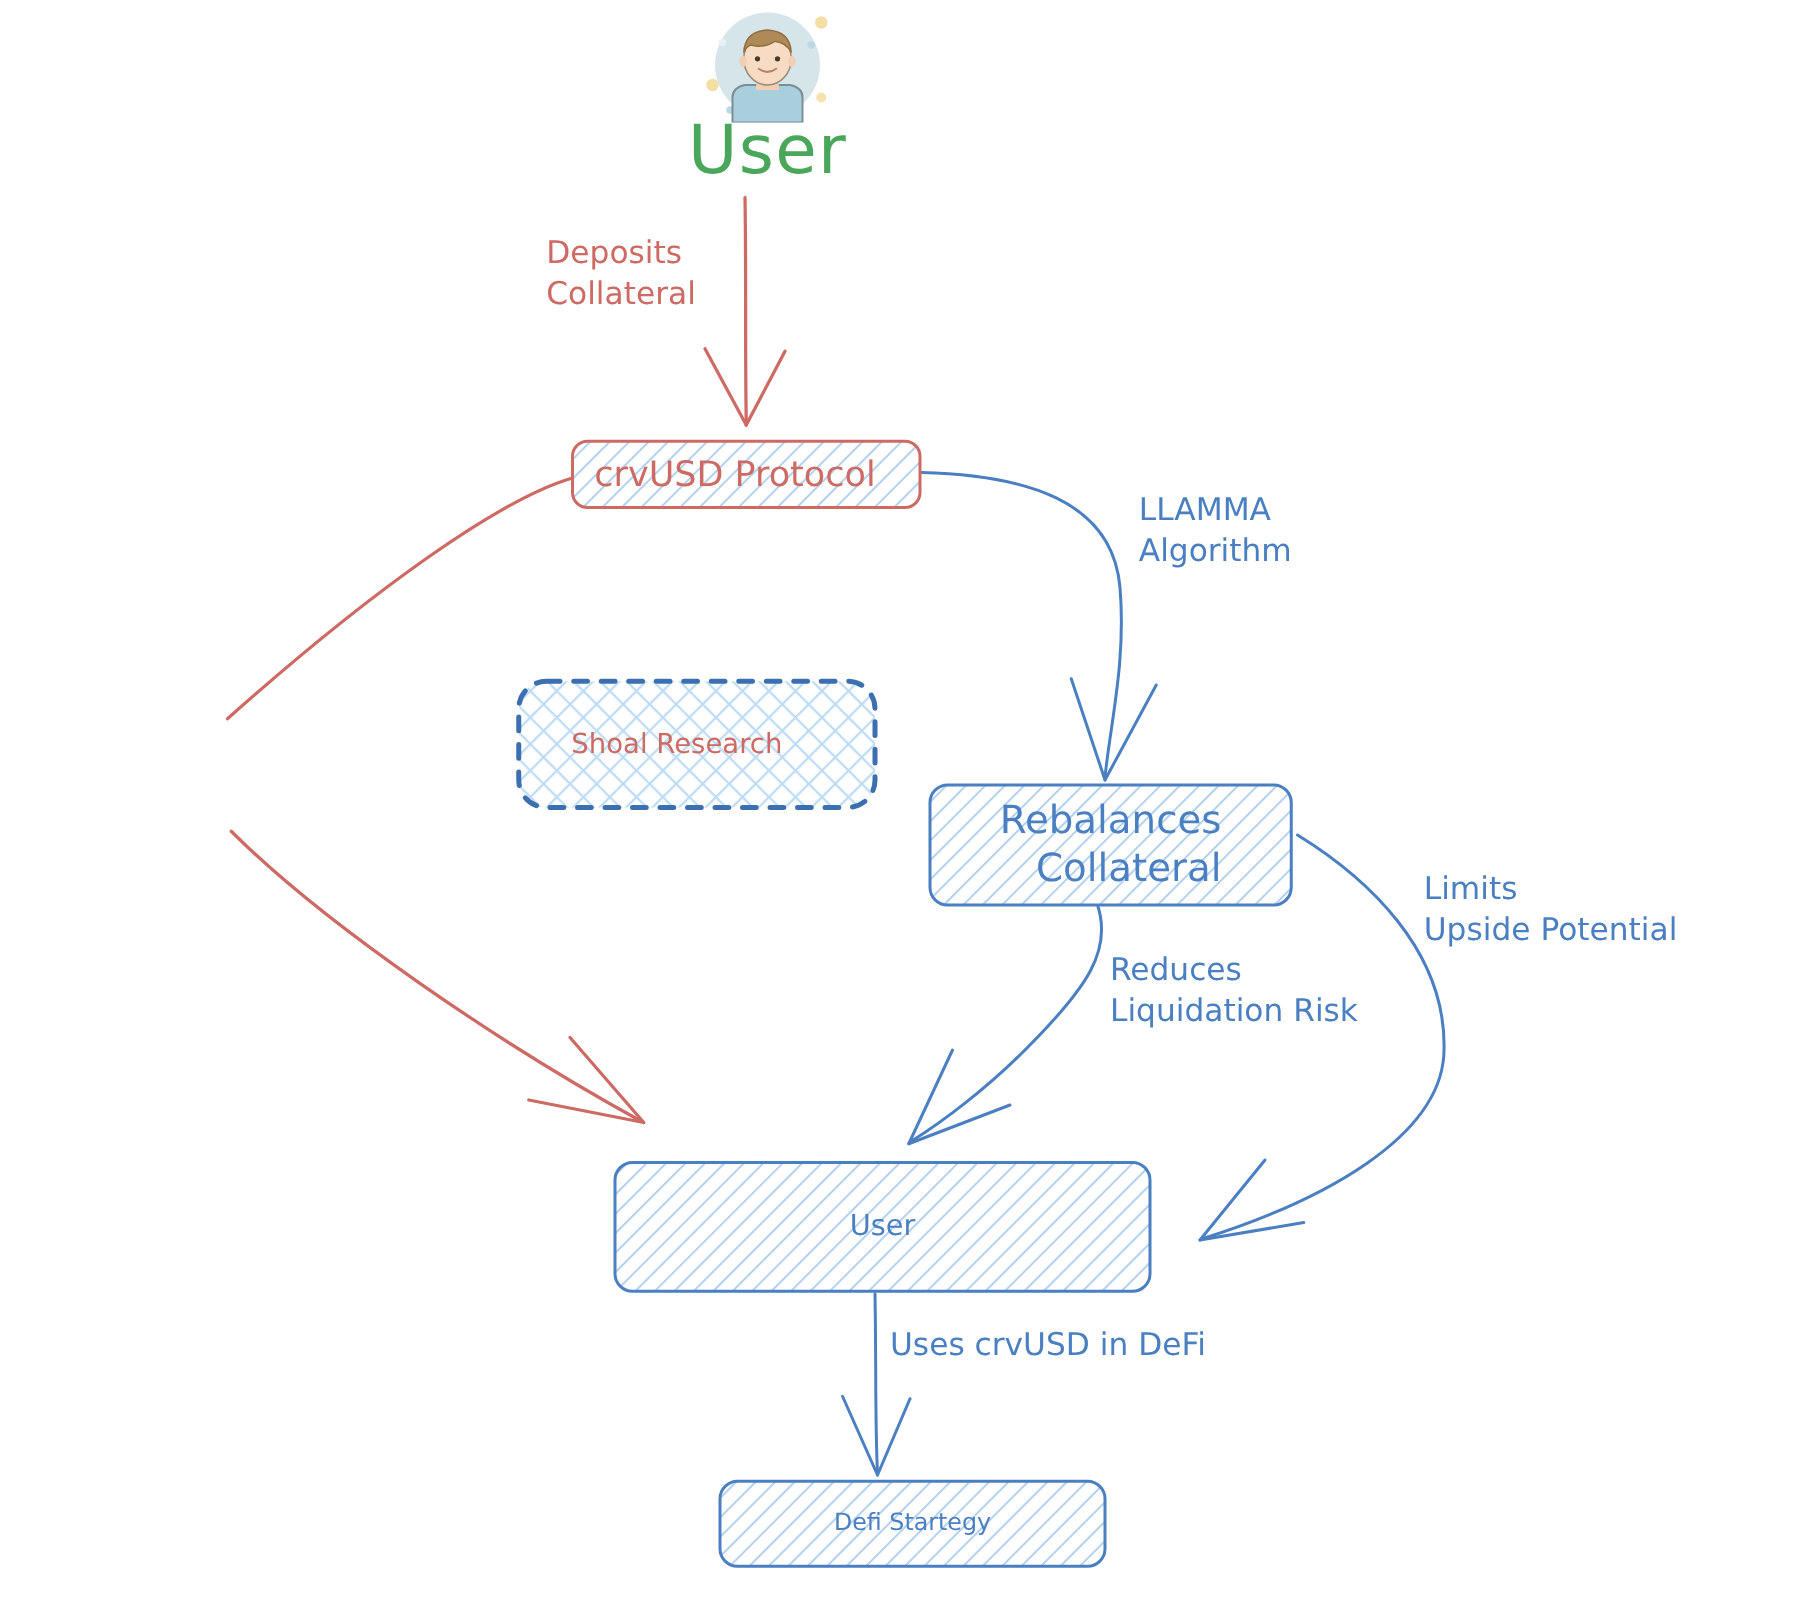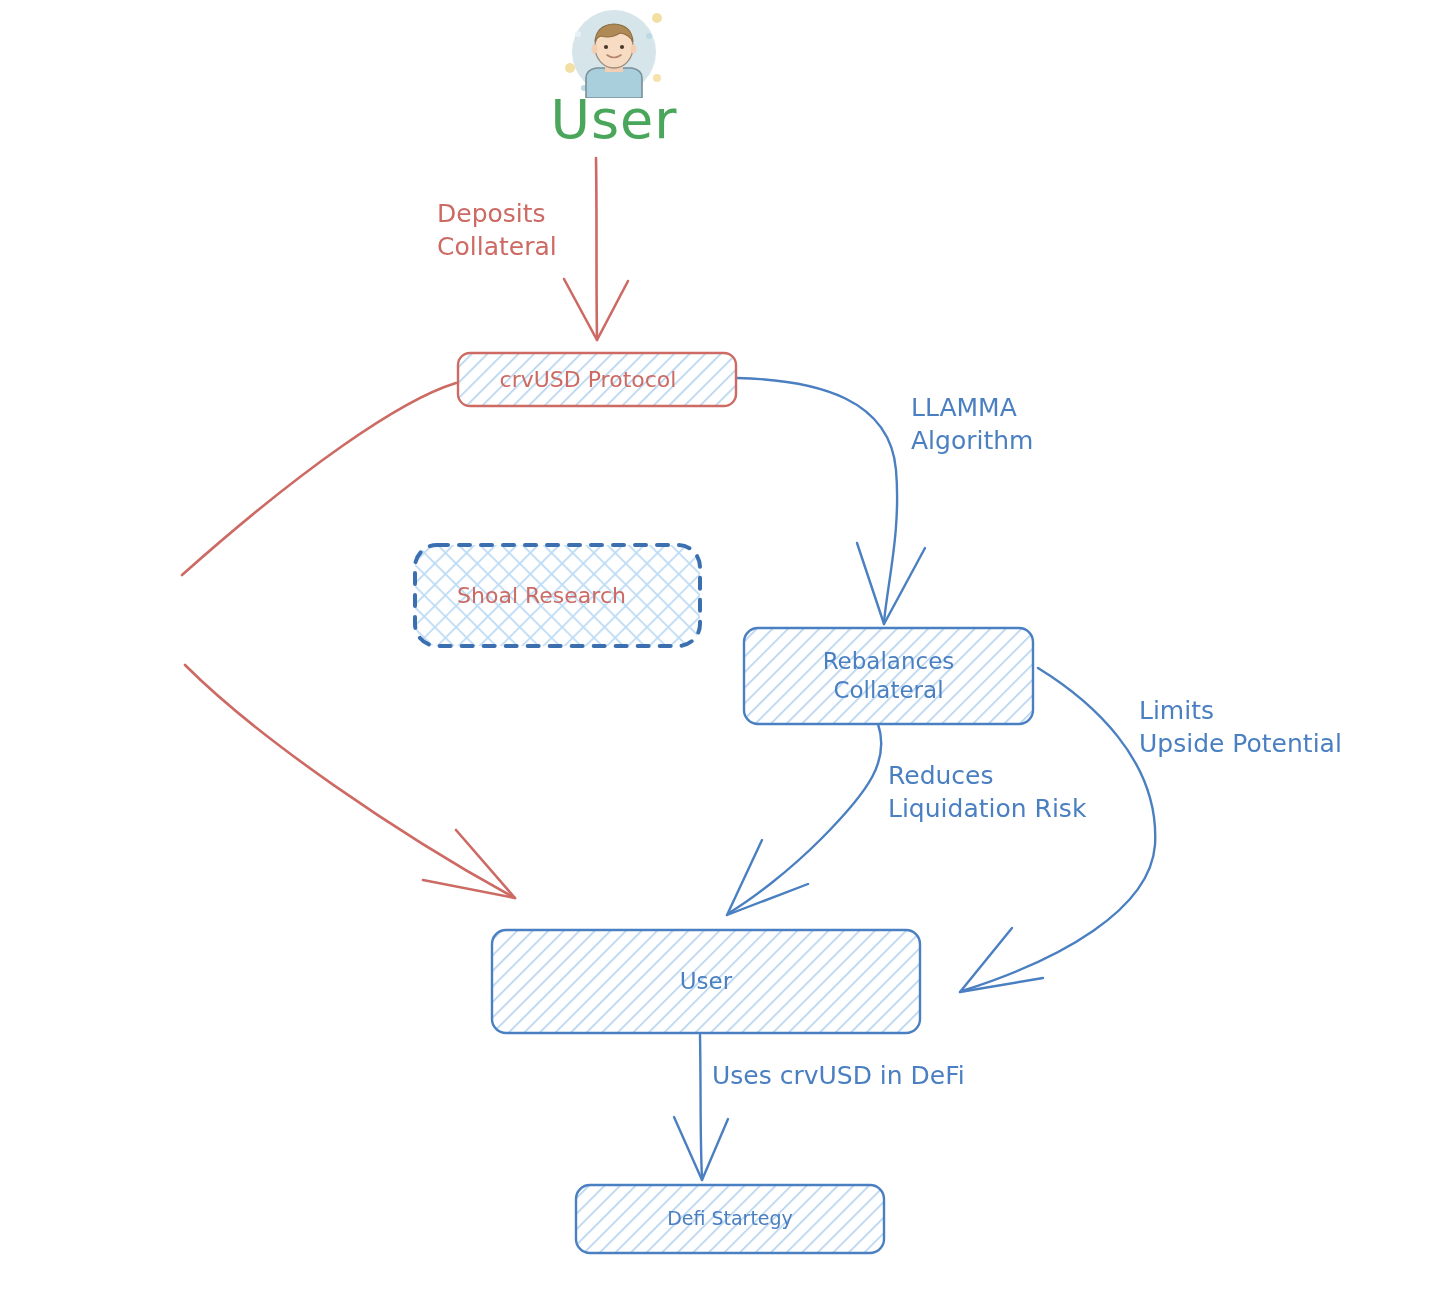--- a/index.html
+++ b/index.html
@@ -168,32 +168,32 @@
       <rect x="492" y="930" width="428" height="103" rx="14" ry="14" fill="url(#hatchDiag)" stroke="#4a7fc1" stroke-width="2.4"></rect>
     </g>
 
     <g>
       <rect x="576" y="1185" width="308" height="68" rx="14" ry="14" fill="url(#hatchDiag)" stroke="#4a7fc1" stroke-width="2.4"></rect>
     </g>
   </svg>
 
   <div id="user-title" class="green-text">User</div>
 
-  <div class="node-label red-text" style="left:458px; top:353px; width:260px; height:53px; font-size:22px;">crvUSD Protocol</div>
+  <div class="node-label red-text" style="left:458px; top:353px; width:260px; height:53px; font-size:28px;">crvUSD Protocol</div>
 
   <div class="node-label red-text" style="left:399px; top:545px; width:285px; height:101px; font-size:22px;">Shoal Research</div>
 
-  <div class="node-label blue-text" style="left:744px; top:628px; width:289px; height:96px; font-size:23px;">Rebalances
+  <div class="node-label blue-text" style="left:744px; top:628px; width:289px; height:96px; font-size:31px;text-align:right;">Rebalances
 Collateral</div>
 
   <div class="node-label blue-text" style="left:492px; top:930px; width:428px; height:103px; font-size:23px;">User</div>
 
   <div class="node-label blue-text" style="left:576px; top:1185px; width:308px; height:68px; font-size:19px;">Defi Startegy</div>
 
-  <div class="edge-label red-text" style="left:437px; top:186px; font-size:25px;margin-top:12px;">Deposits
+  <div class="edge-label red-text" style="left:437px; top:186px; font-size:25px;">Deposits
 Collateral</div>
 
 
   <div class="edge-label blue-text" style="left:888px; top:760px; font-size:25px;">Reduces
 Liquidation Risk</div>
 
   <div class="edge-label blue-text" style="left:911px; top:392px; font-size:25px;">LLAMMA
 Algorithm</div>
 
   <div class="edge-label blue-text" style="left:1139px; top:695px; font-size:25px;">Limits

